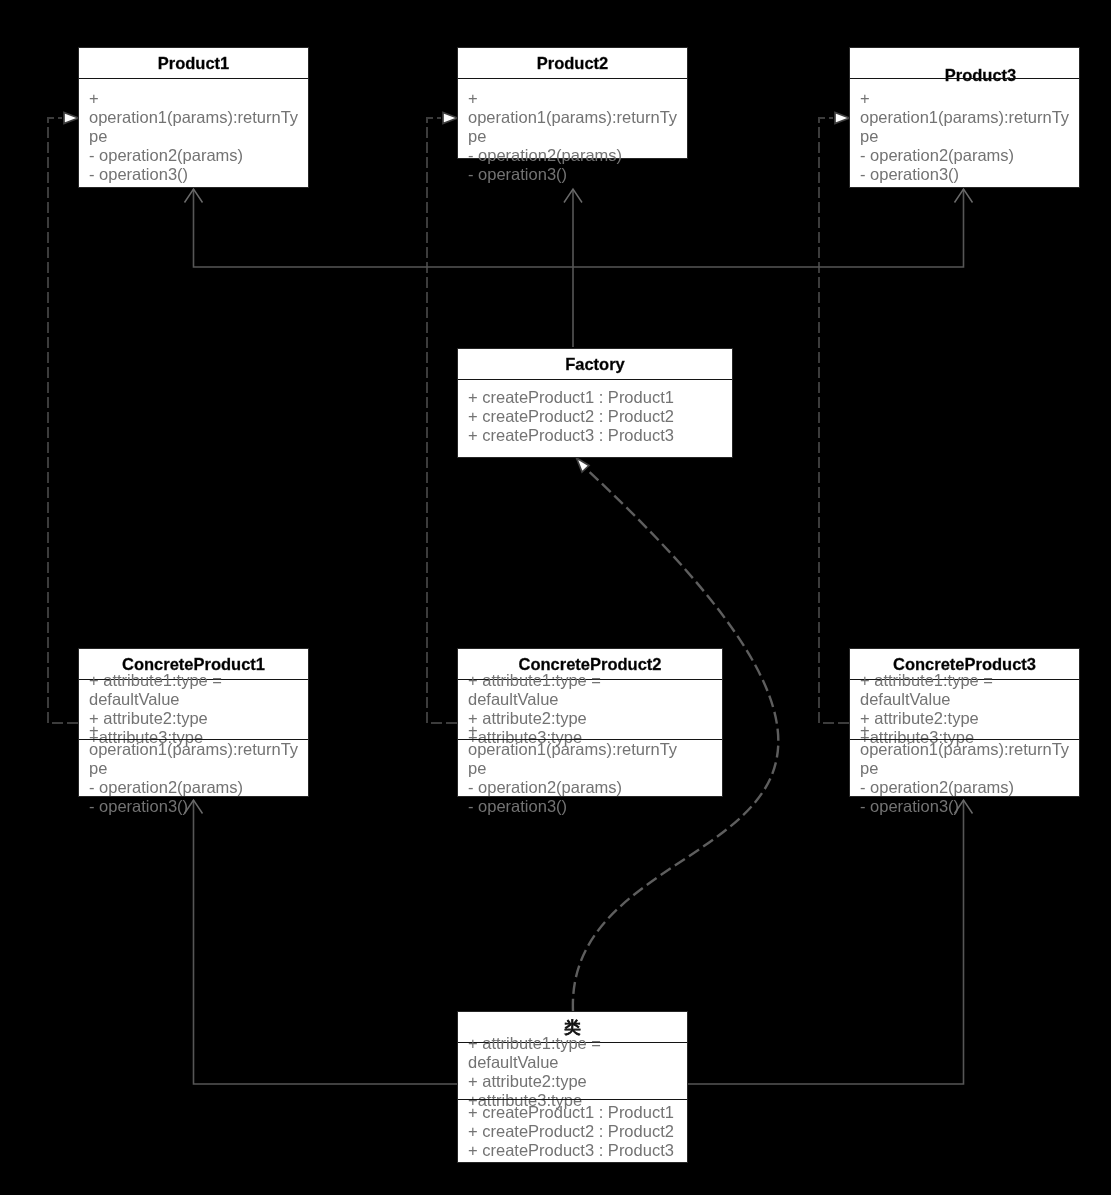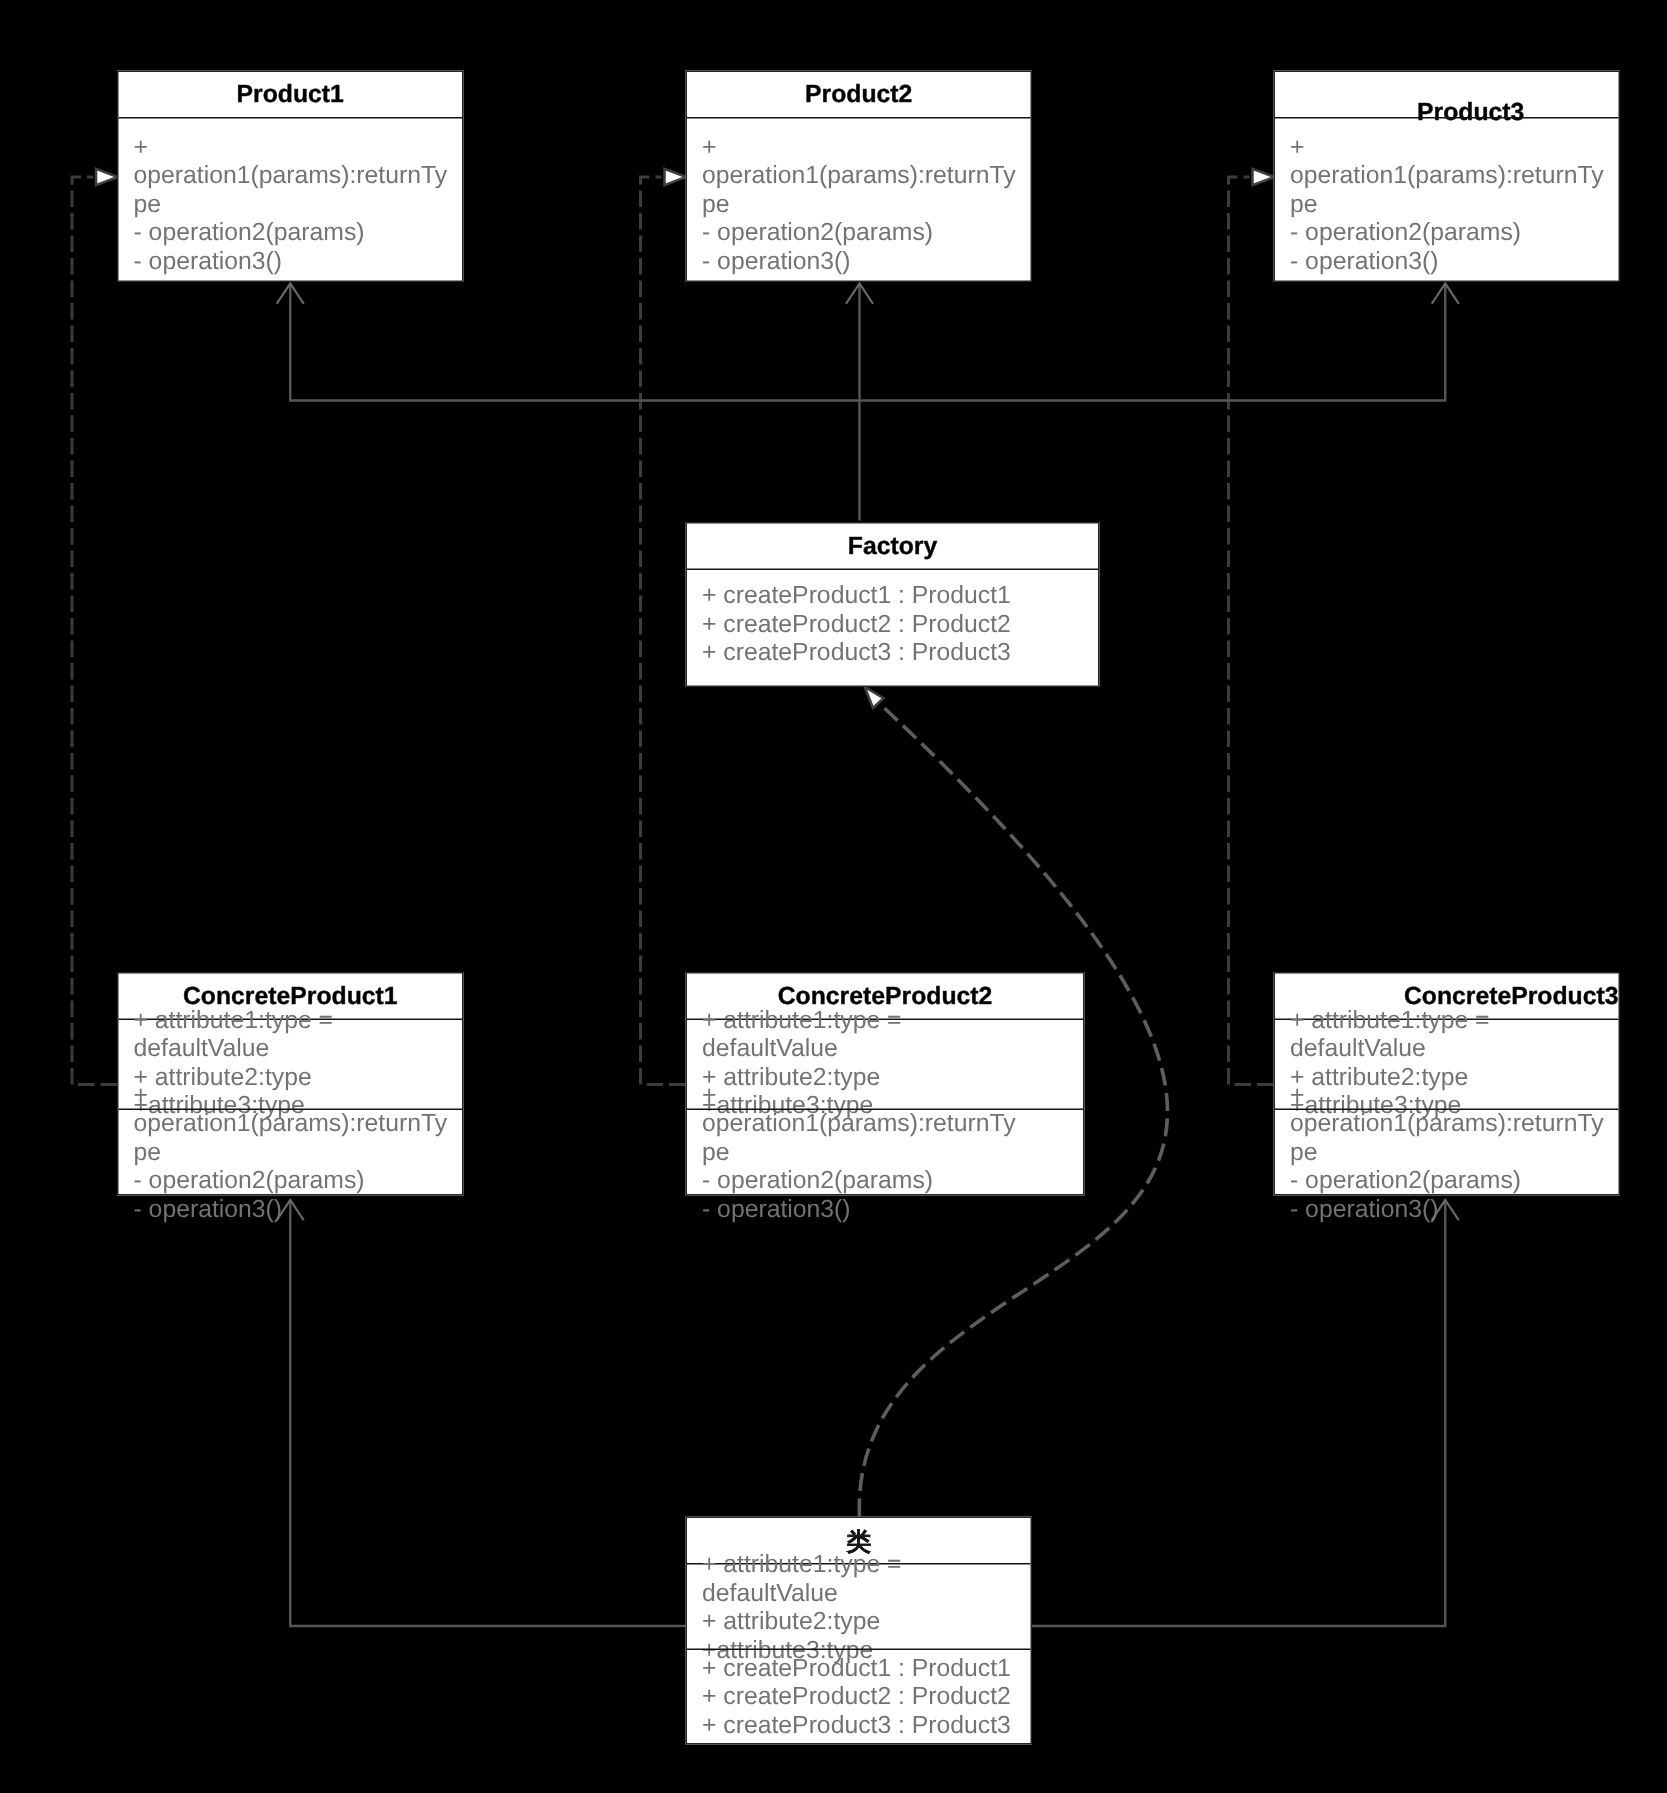--- a/index.html
+++ b/index.html
@@ -67,21 +67,21 @@
       <polygon points="576.5,458 589,465.5 582,472"></polygon>
     </g>
   </svg>
 
   <div class="node" style="left:78px;top:47px;width:231px;height:141px;">
     <div class="title" style="top:6px;">Product1</div>
     <div class="rule" style="top:30px;"></div>
     <div class="sect" style="top:41px;width:231px;">+ operation1(params):returnType<br>- operation2(params)<br>- operation3()</div>
   </div>
 
-  <div class="node" style="left:457px;top:47px;width:231px;height:141px;">
+  <div class="node" style="left:457px;top:47px;width:231px;height:112px;">
     <div class="title" style="top:6px;">Product2</div>
     <div class="rule" style="top:30px;"></div>
     <div class="sect" style="top:41px;width:231px;">+ operation1(params):returnType<br>- operation2(params)<br>- operation3()</div>
   </div>
 
   <div class="node" style="left:849px;top:47px;width:231px;height:141px;">
     <div class="title" style="top:18px;margin-left:32px;">Product3</div>
     <div class="rule" style="top:30px;"></div>
     <div class="sect" style="top:41px;width:231px;">+ operation1(params):returnType<br>- operation2(params)<br>- operation3()</div>
   </div>
@@ -102,21 +102,21 @@
 
   <div class="node" style="left:457px;top:648px;width:266px;height:149px;">
     <div class="title" style="top:6px;">ConcreteProduct2</div>
     <div class="rule" style="top:30px;"></div>
     <div class="sect" style="top:22px;width:231px;">+ attribute1:type = defaultValue<br>+ attribute2:type<br>+attribute3:type</div>
     <div class="rule" style="top:89.5px;"></div>
     <div class="sect" style="top:71.5px;width:231px;">+ operation1(params):returnType<br>- operation2(params)<br>- operation3()</div>
   </div>
 
   <div class="node" style="left:849px;top:648px;width:231px;height:149px;">
-    <div class="title" style="top:6px;text-align:right;">ConcreteProduct3</div>
+    <div class="title" style="top:6px;">ConcreteProduct3</div>
     <div class="rule" style="top:30px;"></div>
     <div class="sect" style="top:22px;width:231px;">+ attribute1:type = defaultValue<br>+ attribute2:type<br>+attribute3:type</div>
     <div class="rule" style="top:89.5px;"></div>
     <div class="sect" style="top:71.5px;width:231px;">+ operation1(params):returnType<br>- operation2(params)<br>- operation3()</div>
   </div>
 
   <div class="node" style="left:457px;top:1011px;width:231px;height:152px;">
     <div class="title" style="top:5px;-webkit-text-stroke:0.15px #1f1f1f;">类</div>
     <div class="rule" style="top:29.5px;"></div>
     <div class="sect" style="top:21.5px;width:231px;">+ attribute1:type = defaultValue<br>+ attribute2:type<br>+attribute3:type</div>

